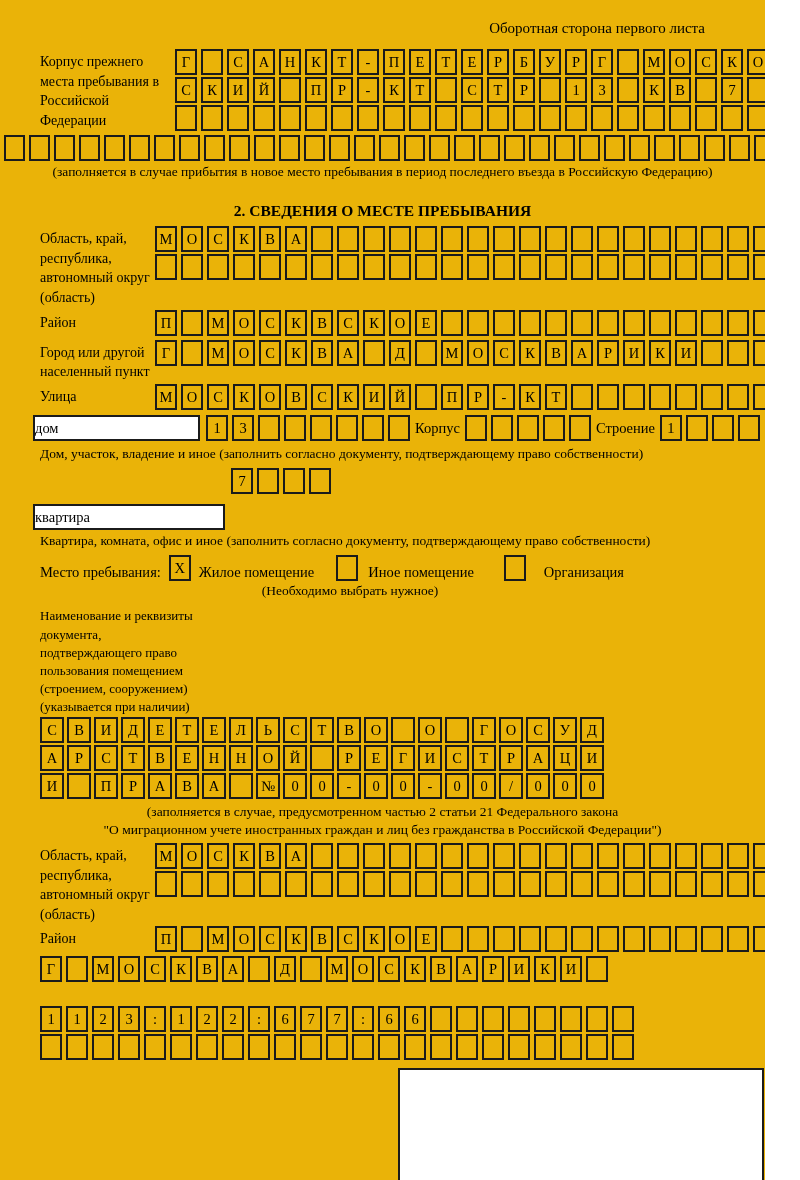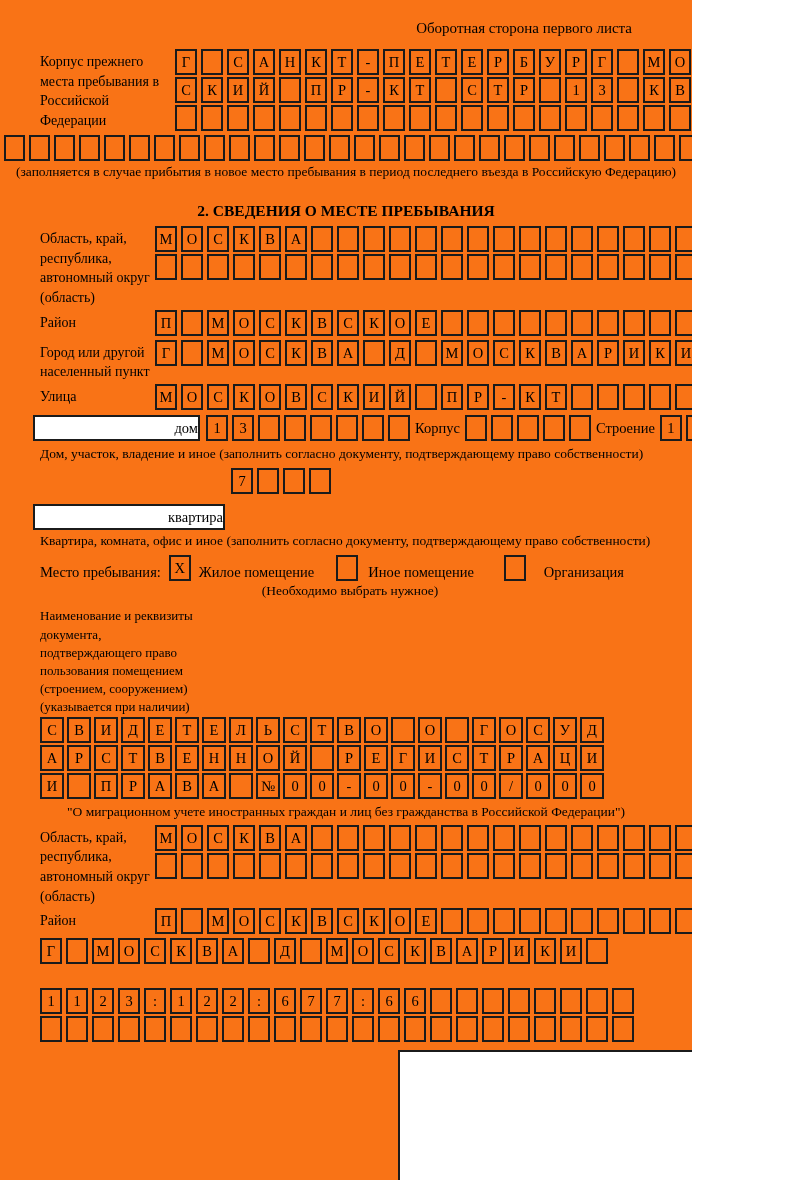--- a/index.html
+++ b/index.html
@@ -1,18 +1,18 @@
 <!DOCTYPE html>
 <html><head>
 <meta charset="utf-8">
 <style>
   html,body{margin:0;padding:0;background:#fff;}
   .page{
-    position:relative;width:692px;height:1180px;overflow:hidden;
-    background:#f97316;color:#000;
+    position:relative;width:765px;height:1180px;overflow:hidden;
+    background:#eab308;color:#000;
     font-family:"Liberation Serif","DejaVu Serif",serif;
   }
   .header-note{ text-align:right; padding:20px 60px 0 0; font-size:15px; }
 
   .block{ display:flex; margin:0 5px 2px 40px; }
   .label{ font-size:14px; line-height:1.40; padding-top:3px; }
   .w135{ width:135px; flex:none; }
   .w115{ width:115px; flex:none; }
   .w140{ width:140px; flex:none; }
   .w160{ width:160px; flex:none; font-size:13px; }
@@ -29,21 +29,21 @@
   .doccells .cell{ width:24px; }
 
   .note{ font-size:13.5px; line-height:1.35; }
   .center{ text-align:center; }
   .lm40{ margin-left:40px; margin-right:5px; }
   .sec-title{ text-align:center; font-weight:bold; font-size:15.5px; margin:21px 0 6px; }
 
   .houserow{ display:flex; align-items:flex-start; margin:3px 5px 2px 33px; }
   .labelbox{
     flex:none; box-sizing:border-box; height:26px; border:2px solid #1b1b1b;
-    line-height:22px; text-align:right; font-size:14.5px; background:#fff;
+    line-height:22px; text-align:left; font-size:14.5px; background:#fff;
   }
   .inline-label{ font-size:14.5px; line-height:26px; padding:0 5px; white-space:nowrap; }
   .gap6{ width:6px; flex:none; }
 
   .stayrow{ display:flex; align-items:flex-end; margin:5px 5px 1px 40px; font-size:14.5px; }
   .checkbox{
     flex:none; width:22px; height:26px; box-sizing:border-box; border:2px solid #1b1b1b;
     text-align:center; line-height:22px; font-size:14.5px;
   }
   .stay-note{ width:620px; margin-left:40px; text-align:center; }
@@ -456,20 +456,21 @@
           <div class="cell">0</div>
           <div class="cell">0</div>
           <div class="cell">/</div>
           <div class="cell">0</div>
           <div class="cell">0</div>
           <div class="cell">0</div>
         </div>
     </div>
   </div>
 
+  <div class="note center fact-note">(заполняется в случае, предусмотренном частью 2 статьи 21 Федерального закона</div>
   <div class="note center fact-note" style="margin-bottom:4px;">"О миграционном учете иностранных граждан и лиц без гражданства в Российской Федерации")</div>
 
   <div class="block">
     <div class="label w115">Область, край, республика, автономный округ (область)</div>
     <div class="rows">
       <div class="cells">
           <div class="cell">М</div>
           <div class="cell">О</div>
           <div class="cell">С</div>
           <div class="cell">К</div>

